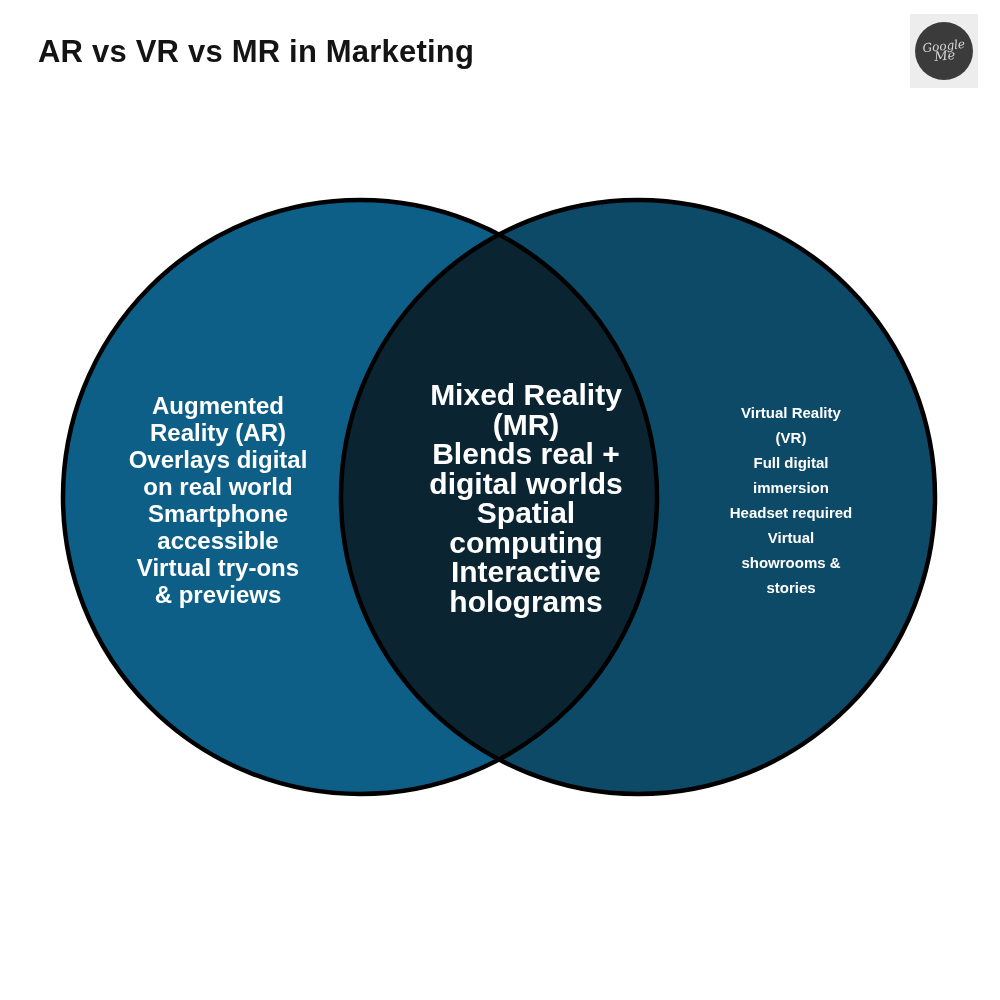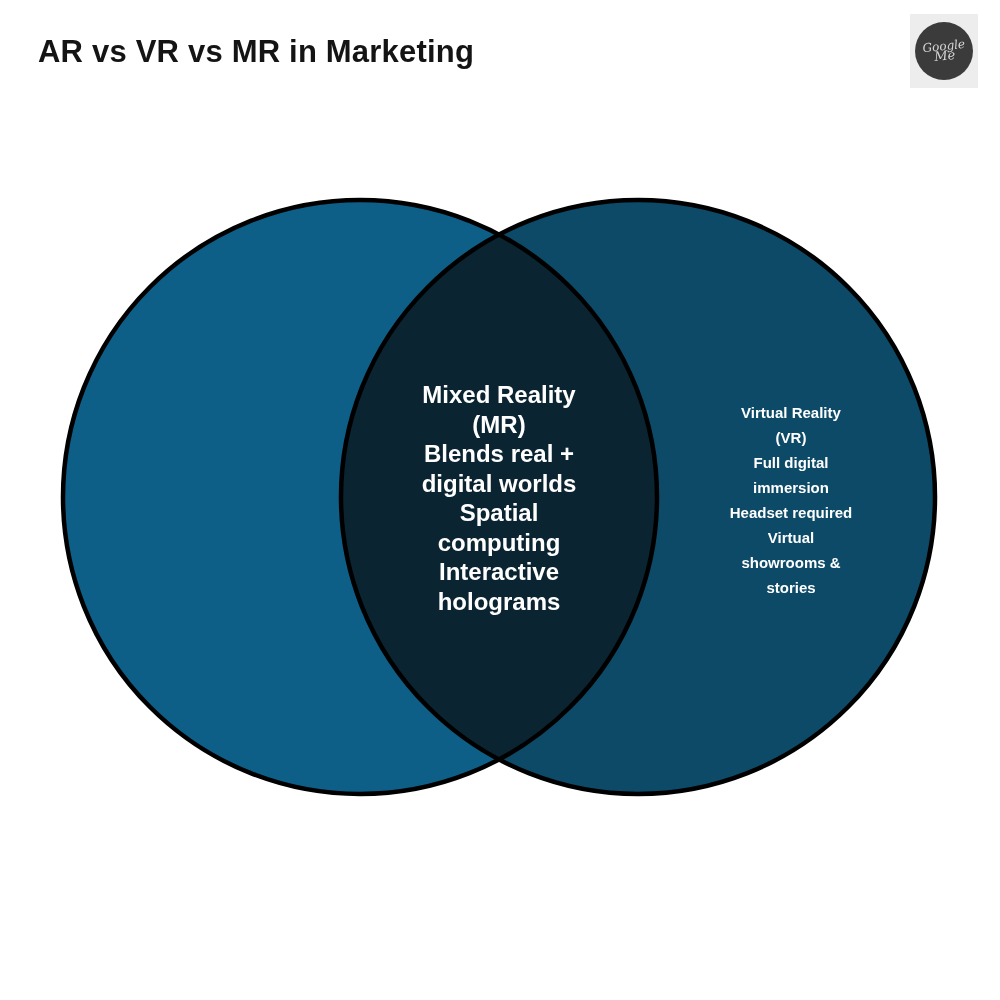--- a/index.html
+++ b/index.html
@@ -71,24 +71,24 @@
     white-space: pre-line;
   }
   .zone-left {
     left: 218px;
     top: 392px;
     width: 250px;
     font-size: 24px;
     line-height: 27px;
   }
   .zone-overlap {
-    left: 499px;
+    left: 526px;
     top: 380px;
     width: 230px;
-    font-size: 24px;
+    font-size: 30px;
     line-height: 29.5px;
   }
   .zone-right {
     left: 791px;
     top: 400px;
     width: 230px;
     font-size: 15px;
     line-height: 25px;
   }
 </style>
@@ -118,20 +118,28 @@
     <circle cx="360" cy="497" r="297" fill="#0e5f88"></circle>
 
     <circle cx="638" cy="497" r="297" fill="#0d4a68"></circle>
 
     <circle cx="638" cy="497" r="297" clip-path="url(#clip-left-circle)" fill="#0b2431"></circle>
 
     <circle cx="360" cy="497" r="297" fill="none" stroke-width="4.5" stroke="#000000"></circle>
     <circle cx="638" cy="497" r="297" fill="none" stroke-width="4.5" stroke="#000000"></circle>
   </svg>
 
+  <div class="zone-text zone-left">Augmented
+Reality (AR)
+Overlays digital
+on real world
+Smartphone
+accessible
+Virtual try-ons
+&amp; previews</div>
 
   <div class="zone-text zone-overlap">Mixed Reality
 (MR)
 Blends real +
 digital worlds
 Spatial
 computing
 Interactive
 holograms</div>
 

